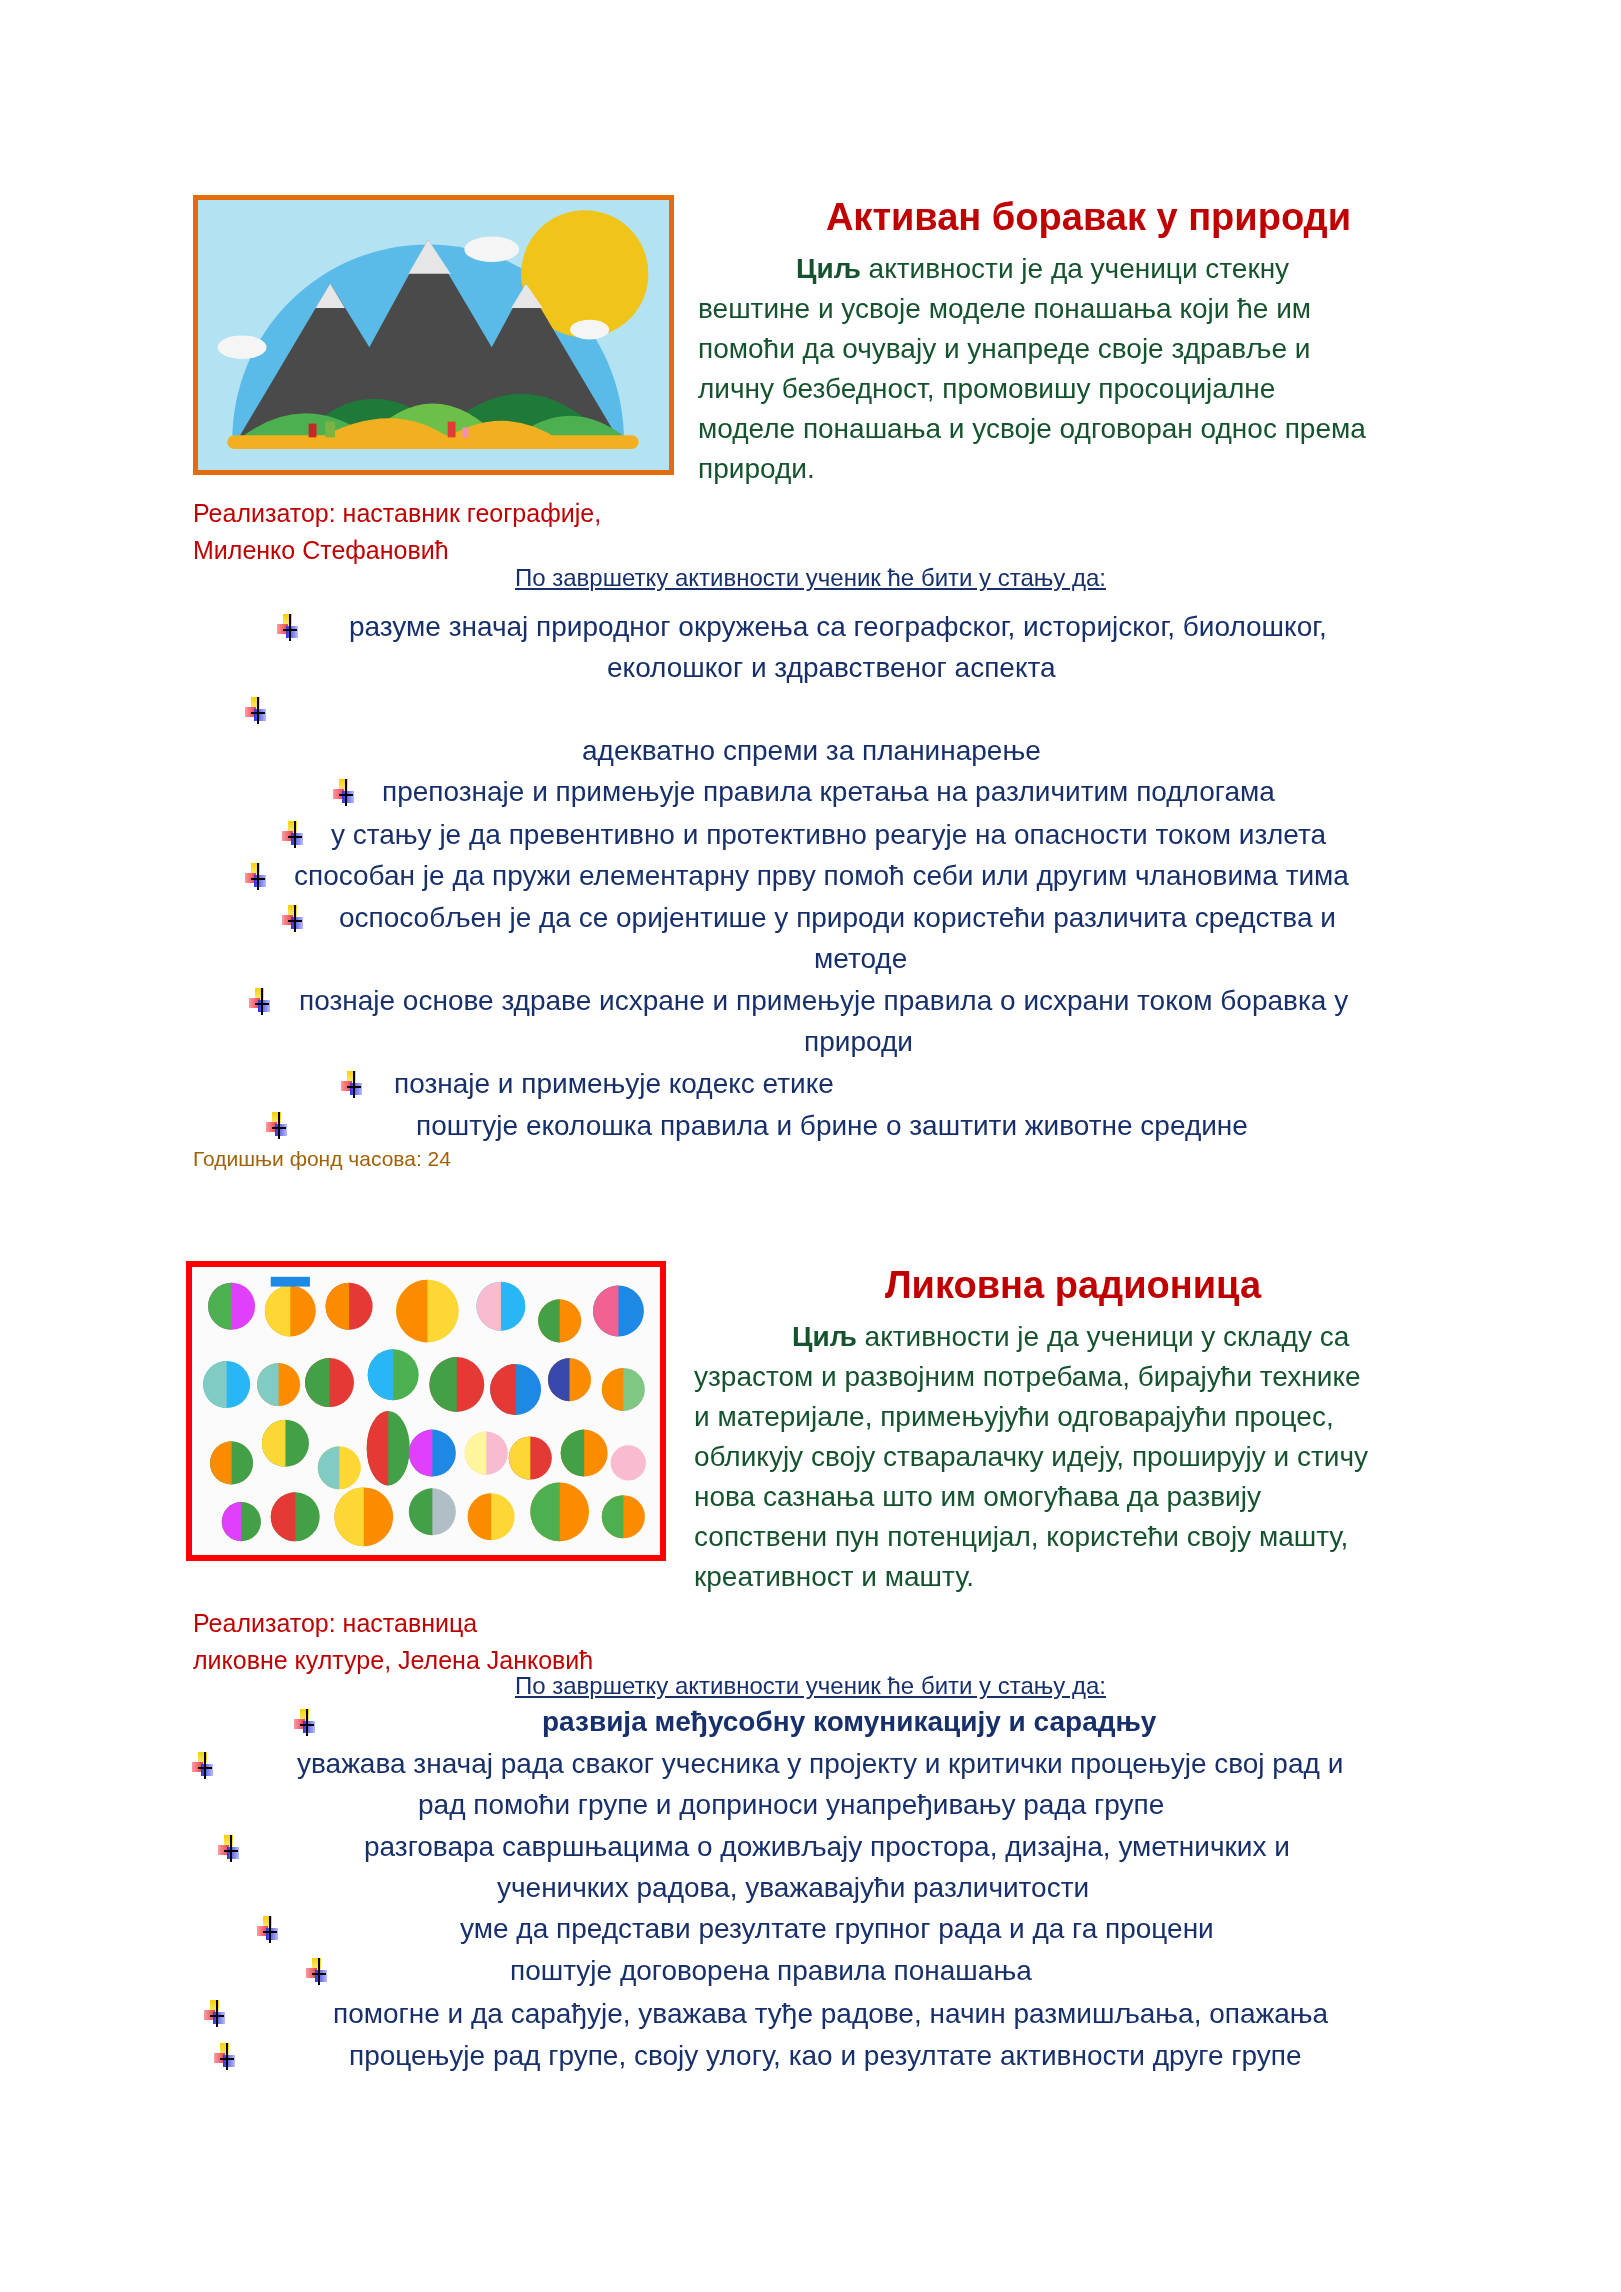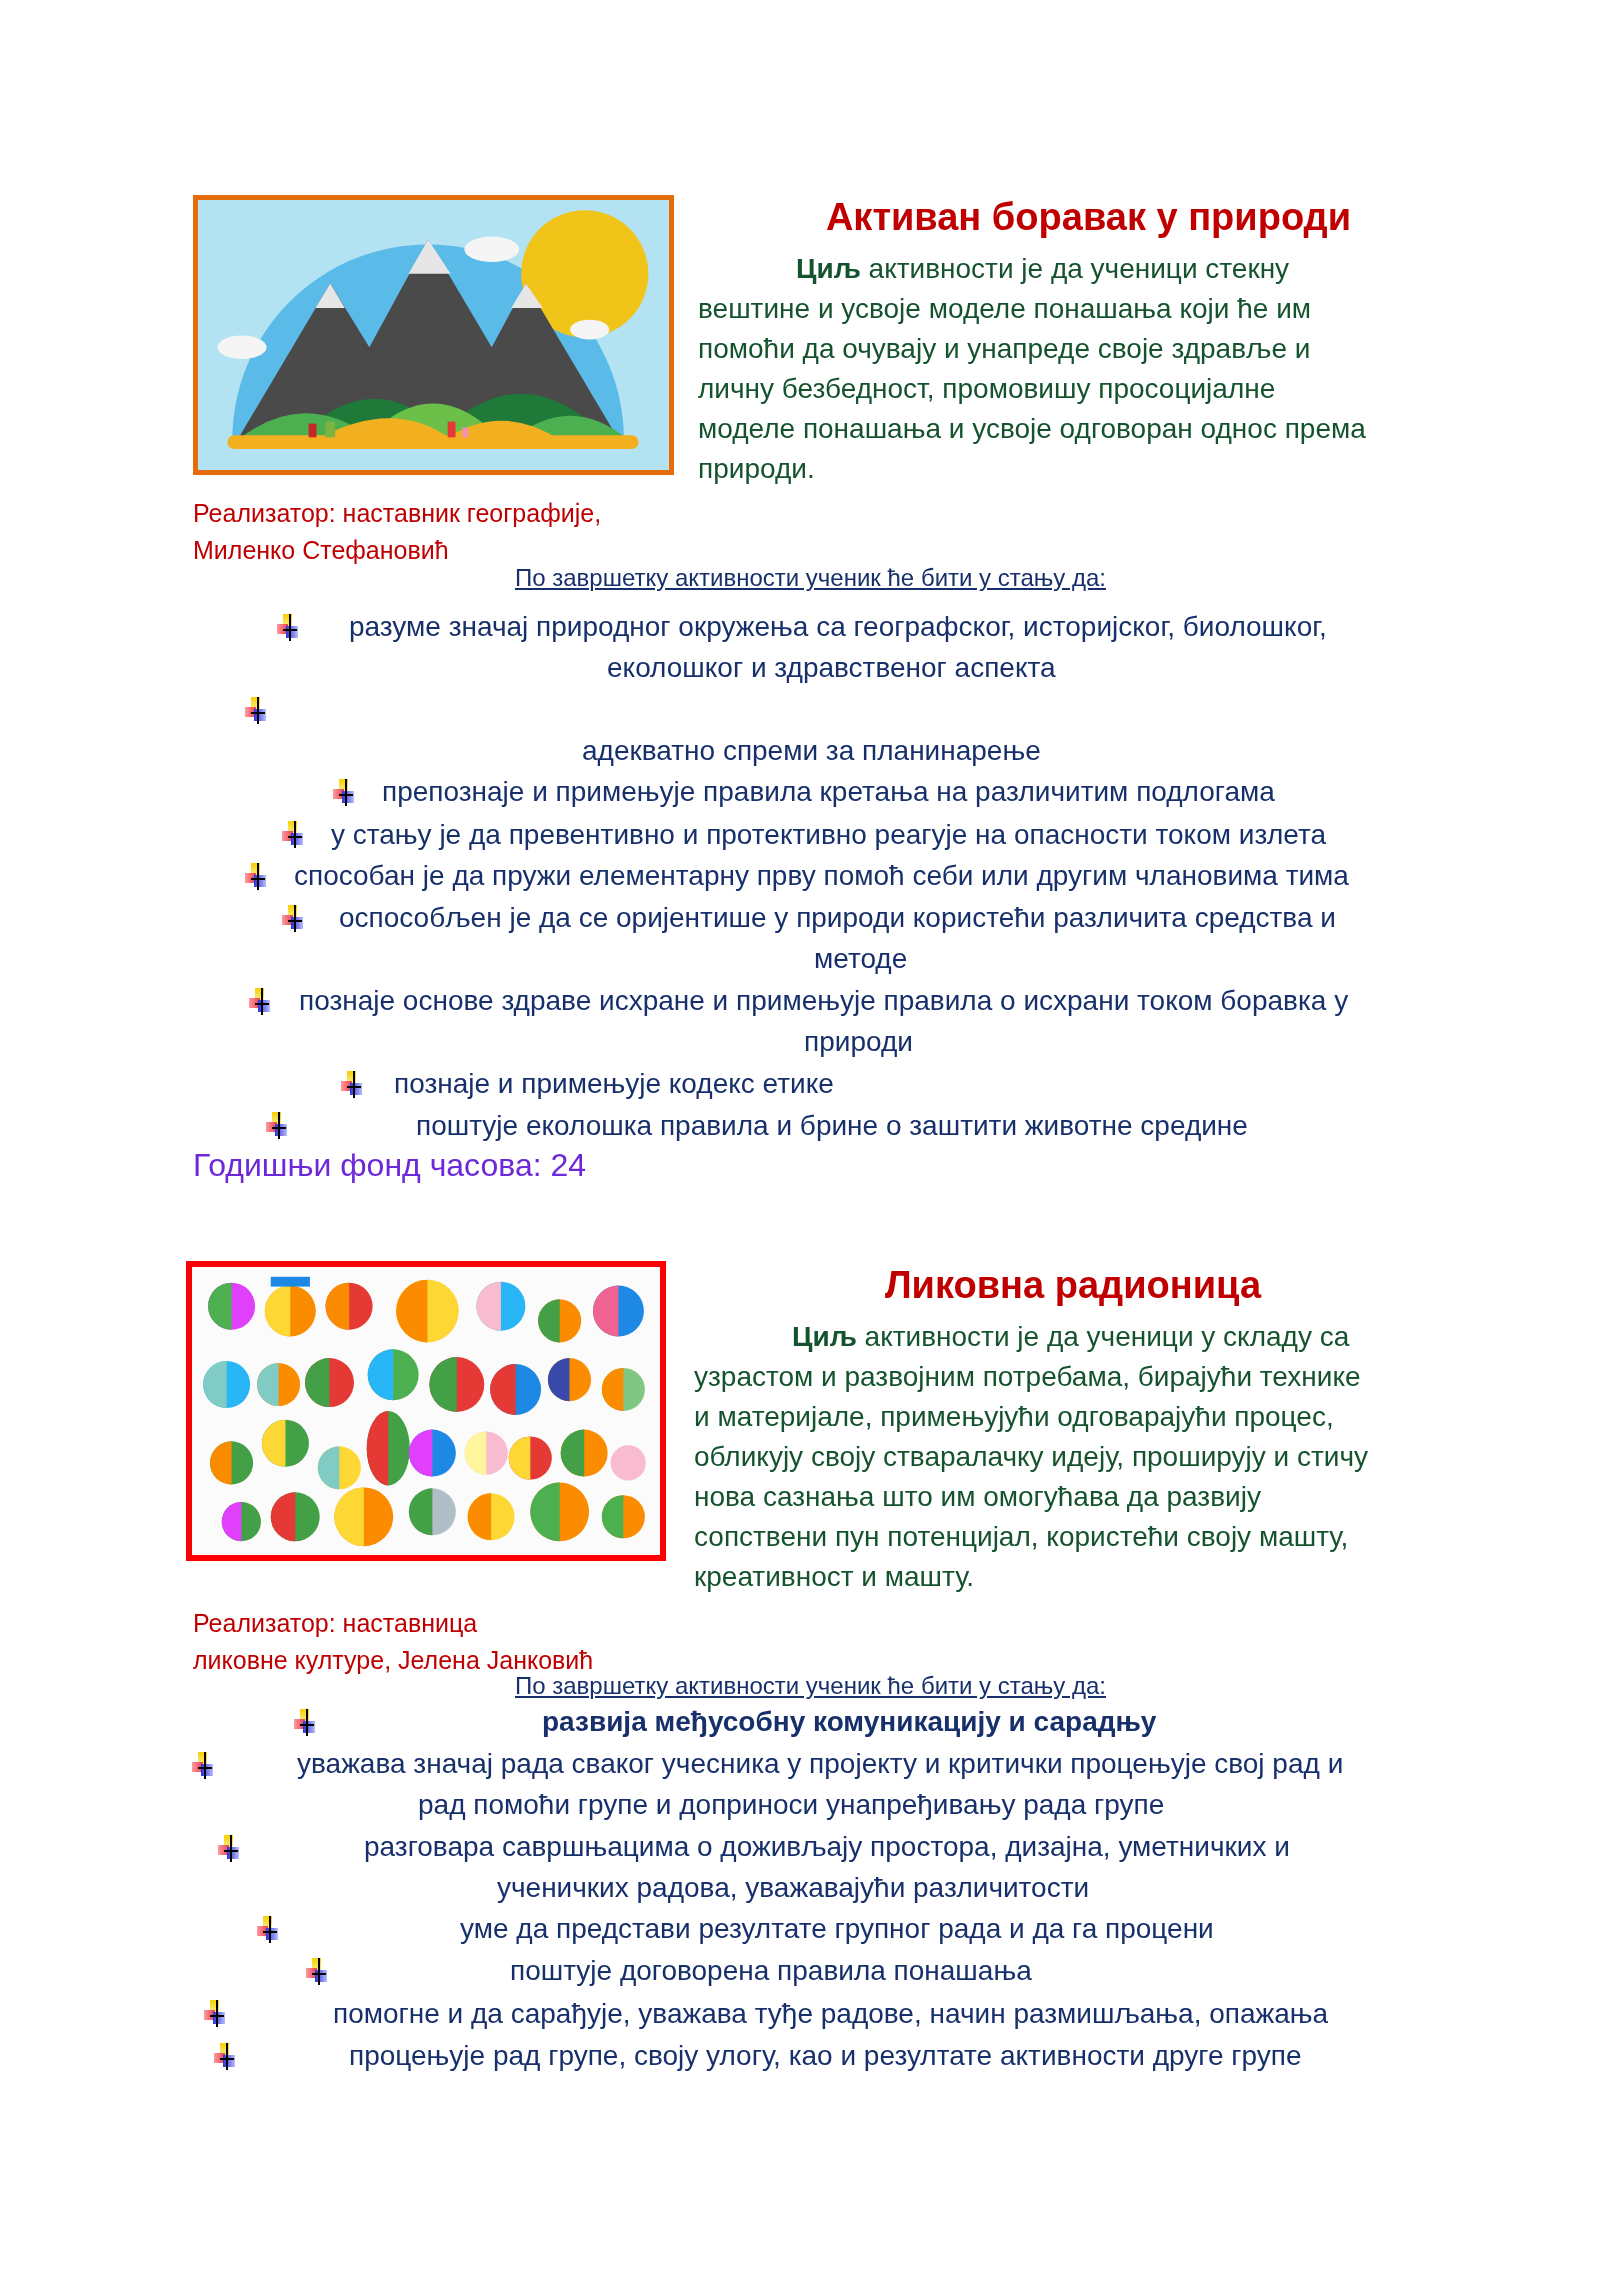--- a/index.html
+++ b/index.html
@@ -13,21 +13,21 @@
   .credit { color: #c00000; font-size: 25px; line-height: 37px; }
   .outcomes-heading { font-size: 24px; color: #17306b; text-decoration: underline; text-align: center; white-space: nowrap; }
   .item { font-size: 28px; line-height: 41px; color: #17306b; text-align: center; }
   .line { position: absolute; white-space: nowrap; }
   .bullet { position: absolute; width: 25.5px; height: 29px; }
   .bullet .y { position: absolute; left: 5.9px; top: 0; width: 8.8px; height: 15.7px; background: linear-gradient(#f5d000, #fff3a8); }
   .bullet .r { position: absolute; left: 0; top: 9.8px; width: 10.8px; height: 9.8px; background: linear-gradient(90deg, #ff9aa0, #e8414b); }
   .bullet .b { position: absolute; left: 8.8px; top: 11.8px; width: 12.7px; height: 11.8px; background: linear-gradient(90deg, #2830e0, #b9bdf7); }
   .bullet .v { position: absolute; left: 11.8px; top: 0; width: 2px; height: 27.4px; background: #000; }
   .bullet .h { position: absolute; left: 5.9px; top: 14.7px; width: 13.7px; height: 2px; background: #000; }
-  .footer-text { font-size: 32px; color: #6d28d9; white-space: nowrap; }
+  .footer-text { font-size: 21px; color: #a16207; white-space: nowrap; }
   .frame-orange { border: 5.9px solid #e46c0a; box-sizing: border-box; background: #b3e2f3; overflow: hidden; }
   .frame-red { border: 6.9px solid #ff0000; box-sizing: border-box; background: #fbfbfb; overflow: hidden; }
 </style>
 </head>
 <body>
 
 <div class="abs frame-orange" style="left:193px; top:195px; width:481px; height:280px;">
   <svg width="469" height="269" viewBox="0 0 479 274">
     <rect x="0" y="0" width="479" height="274" fill="#b3e2f3"></rect>
     <path d="M35 245 A200 200 0 0 1 435 245 Z" fill="#5bbbe8"></path>

